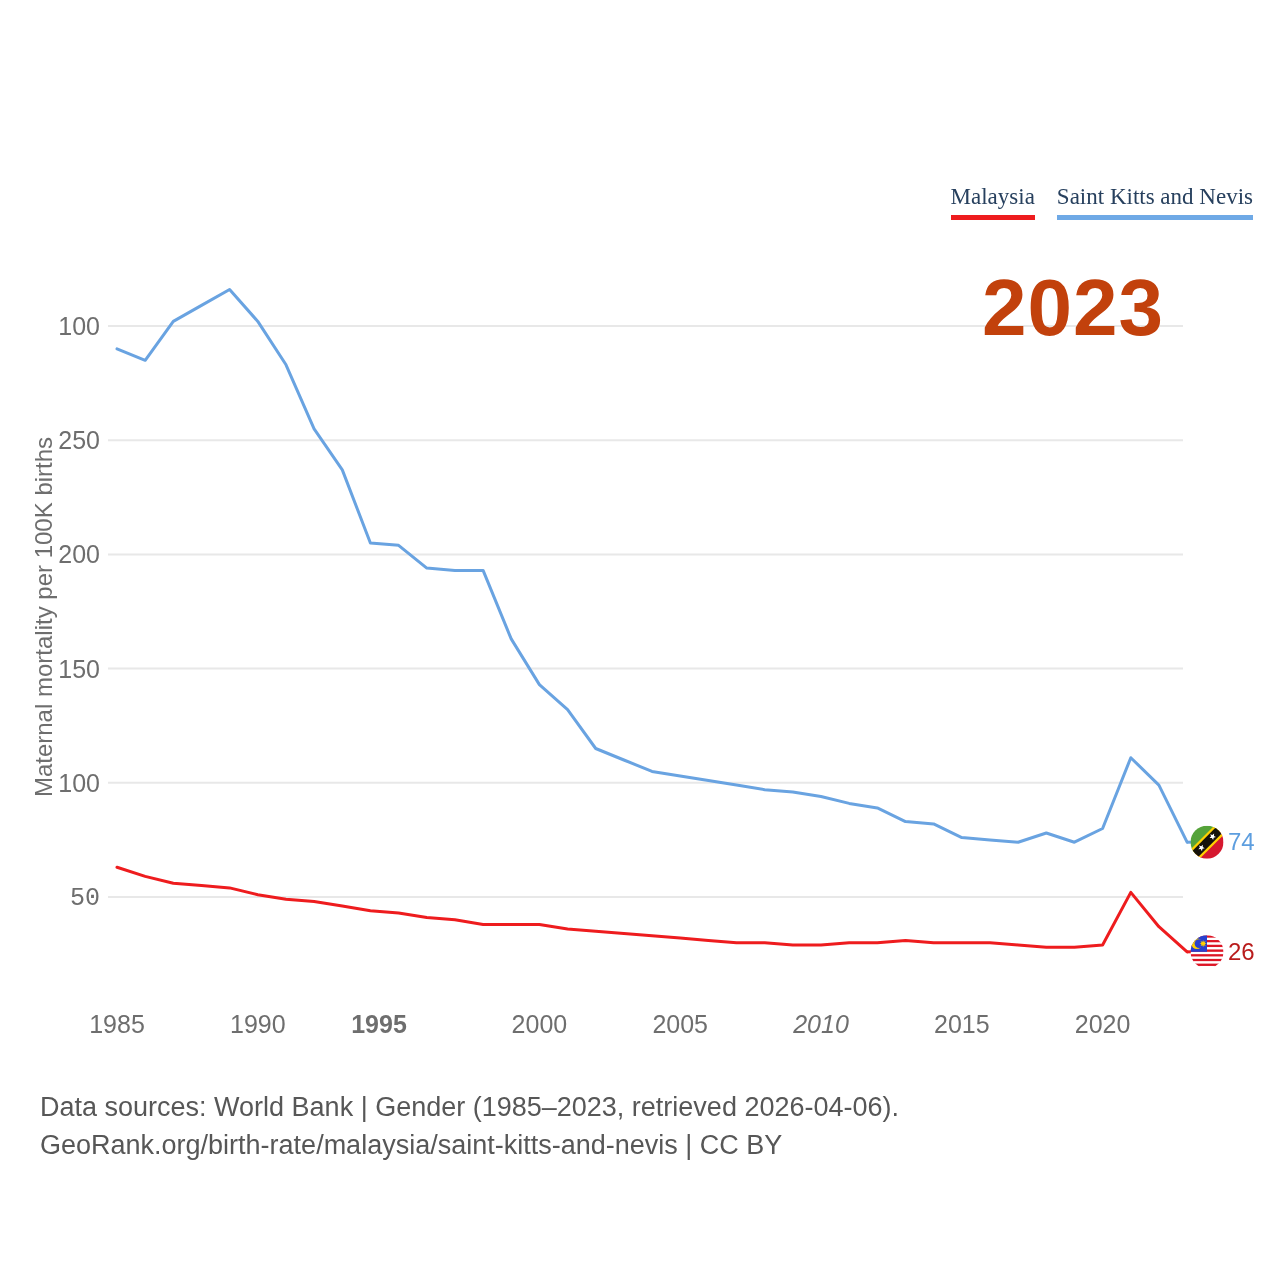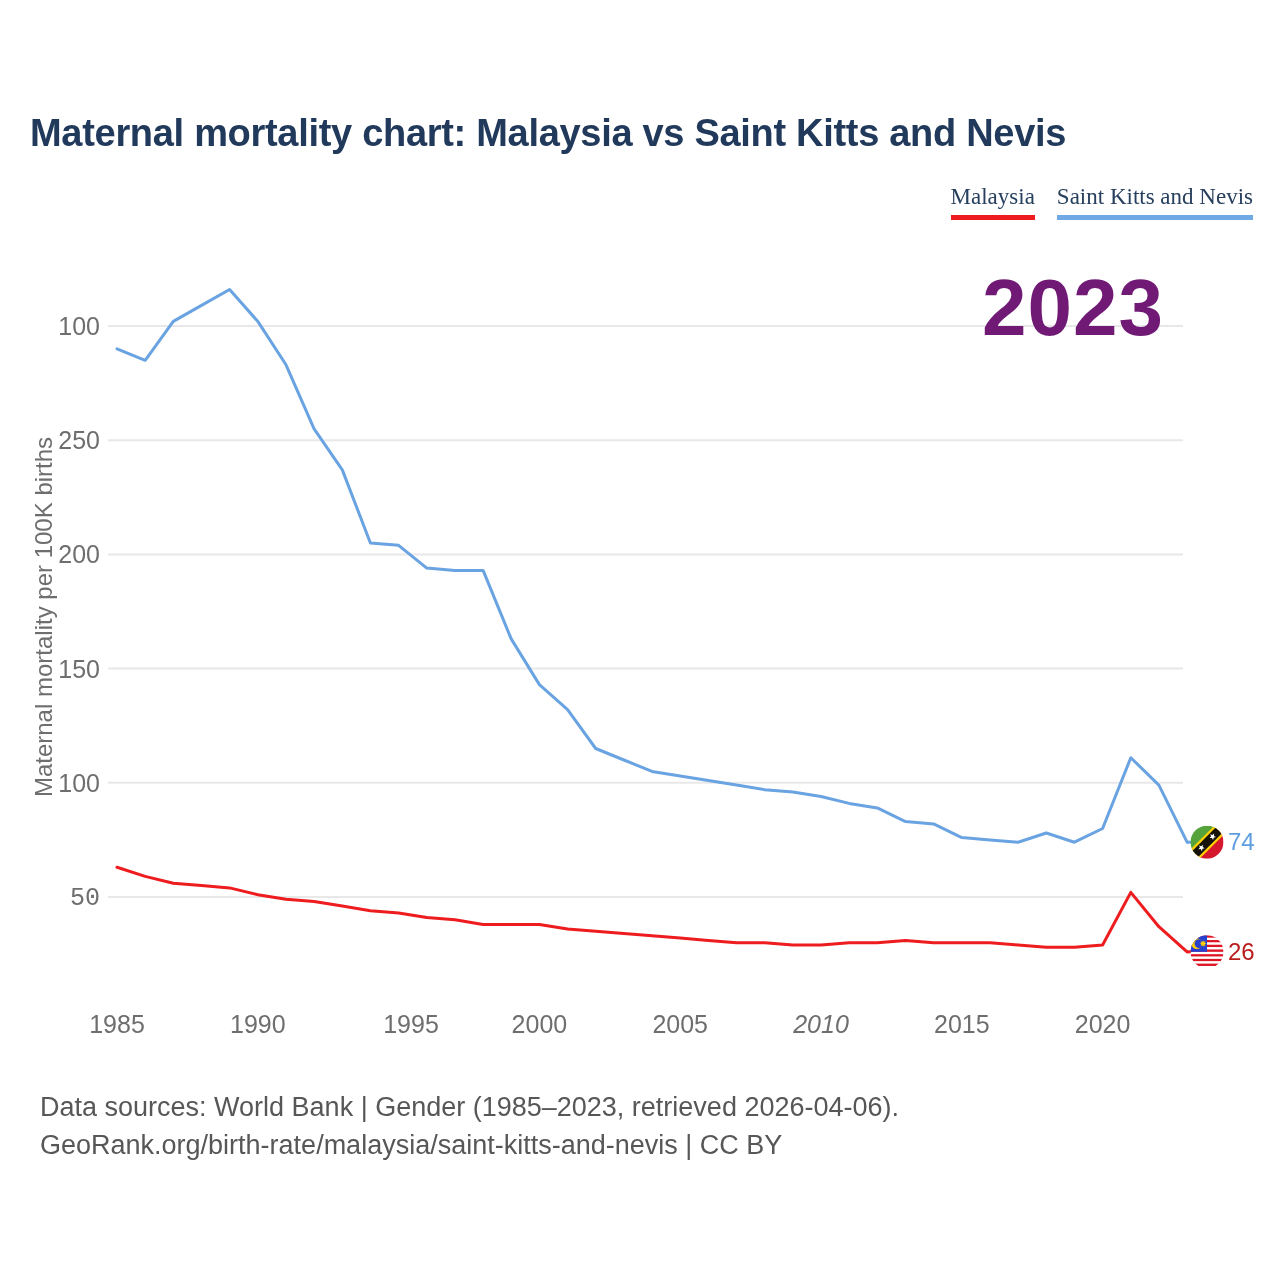--- a/index.html
+++ b/index.html
@@ -9,21 +9,21 @@
   .page-title{
     position:absolute;left:30px;top:112px;margin:0;
     font-size:38px;font-weight:700;letter-spacing:-0.3px;color:#21395a;
   }
 
   .legend{position:absolute;right:27px;top:184px;display:flex;gap:22px;align-items:flex-end;font-family:Liberation Serif, serif;}
   .legend-item{font-size:23px;color:#27405e;padding-bottom:5px;border-bottom:5px solid transparent;cursor:pointer;white-space:nowrap;}
 
   .watermark{
     position:absolute;left:982px;top:268px;z-index:1;
-    font-size:80px;font-weight:700;color:#701a75;letter-spacing:1px;line-height:80px;text-align:center;
+    font-size:80px;font-weight:700;color:#c2410c;letter-spacing:1px;line-height:80px;text-align:center;
   }
 
   svg.layer{position:absolute;left:0;top:0;}
   #grid-layer{z-index:0;}
   #plot-layer{z-index:2;}
 
   .ytick{position:absolute;left:28px;width:72px;height:30px;line-height:30px;text-align:right;
     font-size:25px;color:#6e6e6e;z-index:3;}
   .xtick{position:absolute;top:1010px;width:90px;margin-left:-45px;text-align:center;
     font-size:25px;color:#6e6e6e;z-index:3;}
@@ -36,21 +36,20 @@
 
   .end-value{position:absolute;left:1228px;height:36px;line-height:36px;font-size:24px;z-index:4;}
 
   .footer{position:absolute;left:40px;top:1088px;font-size:27px;line-height:38px;color:#575757;}
 </style>
 </head>
 <body>
 
 <div class="canvas">
 
-  <h1 class="page-title">Maternal mortality chart: Malaysia vs Saint Kitts and Nevis</h1>
 
   <div class="legend">
     <span class="legend-item" style="border-bottom-color: rgb(238, 28, 30);">Malaysia</span>
     <span class="legend-item" style="border-bottom-color: rgb(111, 169, 230);">Saint Kitts and Nevis</span>
   </div>
 
   <div class="watermark">2023</div>
 
   <svg id="grid-layer" class="layer" width="1280" height="1280">
       <line x1="108" y1="897" x2="1183" y2="897" stroke="#e8e8e8" stroke-width="2"></line>
@@ -65,21 +64,21 @@
       <div class="ytick" style="top: 884px; font-family: Liberation Mono, monospace;">50</div>
       <div class="ytick" style="top: 767.8px;">100</div>
       <div class="ytick" style="top: 653.6px;">150</div>
       <div class="ytick" style="top: 539.4px;">200</div>
       <div class="ytick" style="top: 425.2px;">250</div>
       <div class="ytick" style="top: 311px;">100</div>
     </div>
   <div id="x-ticks">
       <div class="xtick" style="left: 117px;">1985</div>
       <div class="xtick" style="left: 257.8px;">1990</div>
-      <div class="xtick" style="left: 411px;">1995</div>
+      <div class="xtick" style="left: 379px; font-weight: bold;">1995</div>
       <div class="xtick" style="left: 539.4px;">2000</div>
       <div class="xtick" style="left: 680.2px;">2005</div>
       <div class="xtick" style="left: 821px; font-style: italic;">2010</div>
       <div class="xtick" style="left: 961.8px;">2015</div>
       <div class="xtick" style="left: 1102.6px;">2020</div>
     </div>
 
   <div class="y-axis-title">Maternal mortality per 100K births</div>
 
   <svg id="plot-layer" class="layer" width="1280" height="1280">

